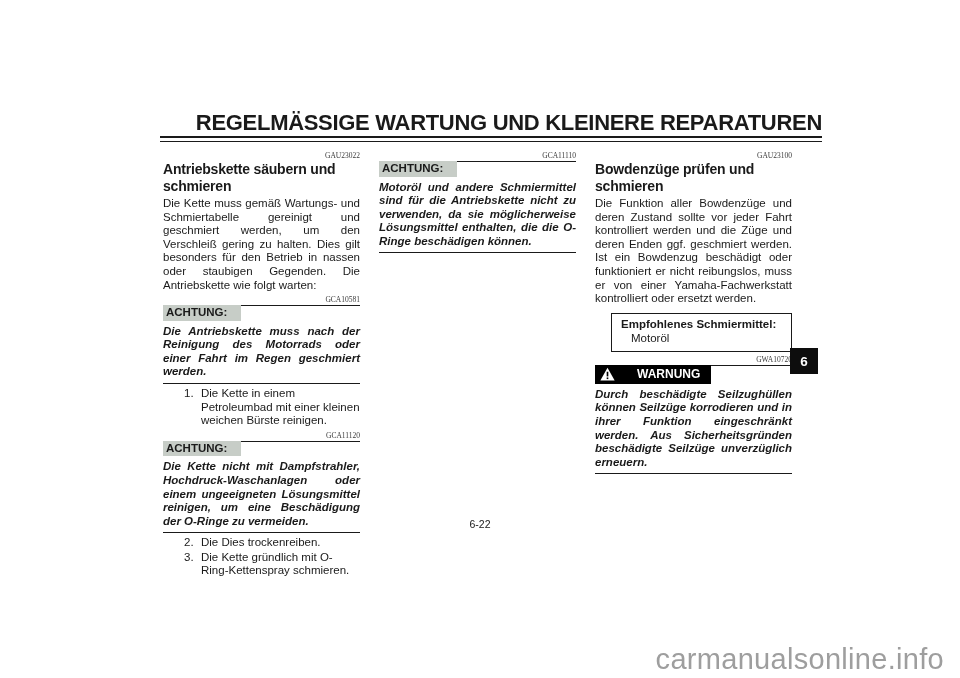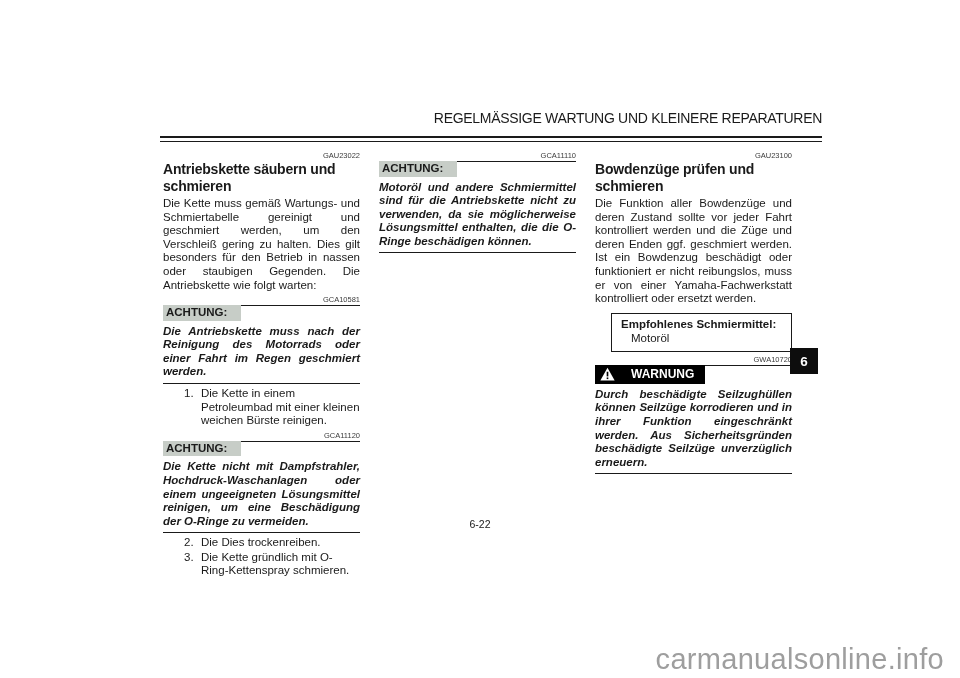--- a/index.html
+++ b/index.html
@@ -7,35 +7,35 @@
   body {
     width:960px; height:678px;
     font-family:"Liberation Sans", sans-serif;
     color:#1a1a1a;
     position:relative; overflow:hidden;
   }
   .page { position:relative; width:960px; height:678px; background:#fff; }
 
   .header-title {
     position:absolute; left:160px; top:110px; width:662px;
-    text-align:right; font-size:14px; font-weight:normal; letter-spacing:-0.3px;
+    text-align:right; font-size:22px; font-weight:bold; letter-spacing:-0.3px;
     white-space:nowrap;
   }
   .header-rule {
     position:absolute; left:160px; top:136px; width:662px; height:6px;
     border-top:2.5px solid #1a1a1a; border-bottom:1px solid #1a1a1a;
   }
 
   .columns {
     position:absolute; left:163px; top:148px; width:628px;
     display:flex; gap:19px; align-items:flex-start;
   }
   .col { width:197px; flex:0 0 197px; }
 
-  .code { font-size:7.5px; color:#3a3a3a; text-align:right; line-height:9px; margin-top:3px; }
+  .code { font-size:7.5px; color:#3a3a3a; text-align:right; line-height:9px; margin-top:3px;font-family:Liberation Serif, serif; }
   .heading { font-size:14px; line-height:16.5px; font-weight:bold; letter-spacing:-0.2px; margin:1px 0 3px 0; }
   .body { font-size:11.5px; line-height:13.6px; text-align:justify; }
   .bold { font-weight:bold;font-style:italic; }
 
   .label-row { display:flex; align-items:flex-start; margin:1px 0 4px 0; }
   .caution-label {
     background:#c7cdc7; font-weight:bold; font-size:11.5px;
     padding:1px 14px 1px 3px; line-height:13.5px; white-space:nowrap;
   }
   .label-line { flex:1; border-bottom:1.5px solid #1a1a1a; }
@@ -44,21 +44,21 @@
   .step { display:flex; margin-left:21px; margin-top:1px; }
   .step-num { flex:0 0 17px; width:17px; font-size:11.5px; line-height:13.6px; }
   .step-text { flex:1; font-size:11.5px; line-height:13.6px; }
 
   .lube-box { border:1.5px solid #1a1a1a; padding:3px 6px 5px 9px; margin:7px 0 2px 16px; }
   .lube-title { font-weight:bold; font-size:11.5px; line-height:14.5px; }
   .lube-value { font-size:11.5px; line-height:14.5px; padding-left:10px; }
 
   .warning-label {
     background:#000; color:#fff; font-weight:bold; font-size:12px;
-    display:inline-flex; align-items:center; gap:16px;
+    display:inline-flex; align-items:center; gap:22px;
     padding:2.5px 11px 2.5px 5px; line-height:14px; white-space:nowrap;
   }
   .warn-icon-wrap { display:inline-flex; align-items:center; }
 
   .tab-box {
     position:absolute; left:790px; top:348px; width:28px; height:26px;
     background:#0d0d0d; color:#fff; font-weight:bold; font-size:13.5px;
     display:flex; align-items:center; justify-content:center;
   }
   .page-number { position:absolute; left:0; top:518px; width:960px; text-align:center; font-size:10.5px; }

